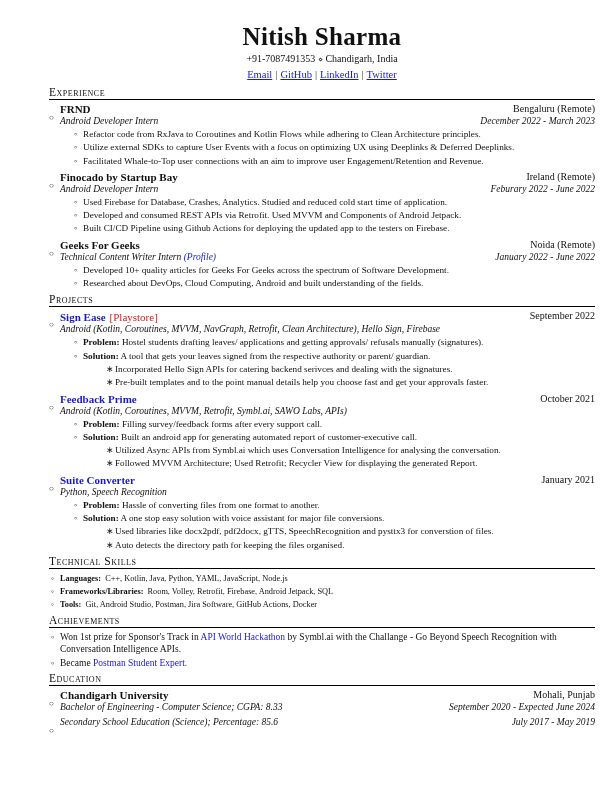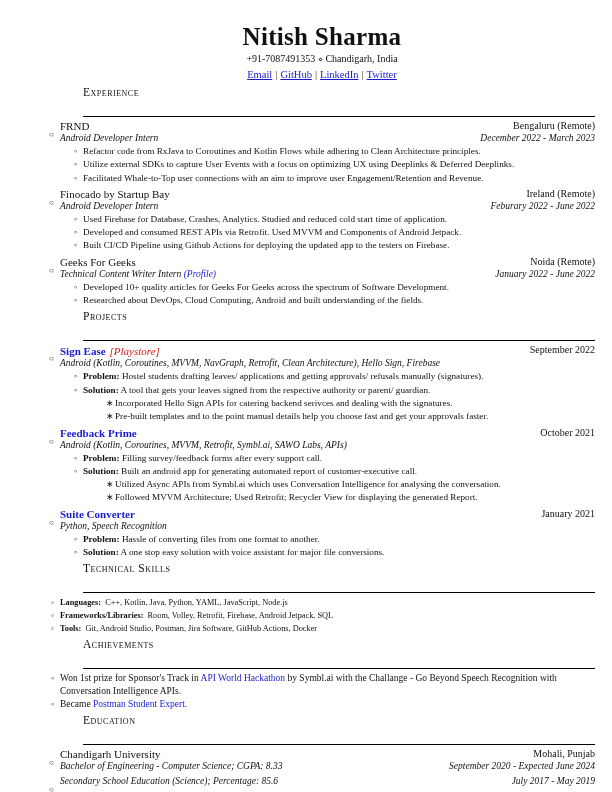--- a/index.html
+++ b/index.html
@@ -5,36 +5,36 @@
   html, body { margin: 0; padding: 0; background: #ffffff; }
   body { width: 612px; height: 792px; position: relative; overflow: hidden;
          font-family: "DejaVu Serif", "Liberation Serif", serif; color: #111; }
   .page { position: absolute; left: 49px; top: 22px; width: 546px; }
   .name { text-align: center; font-size: 25px; font-weight: bold; letter-spacing: 0.3px; line-height: 30px; font-family: "Liberation Serif", serif; }
   .contact { text-align: center; font-size: 10px; line-height: 14px; font-family: "Liberation Serif", serif; }
   .links { text-align: center; font-size: 10.5px; line-height: 16px; font-family: "Liberation Serif", serif; }
   .links a { color: #1a1acc; text-decoration: underline; text-align: right; }
   .sep { color: #333; margin: 0 3px; }
   .section-title { font-variant: small-caps; font-size: 11.5px; line-height: 13px; margin-top: 3px;
-                   border-bottom: 1px solid #000; padding-bottom: 17px; font-family: "Liberation Serif", serif; letter-spacing: 0.5px; margin-left: 34px; }
+                   border-bottom: 1px solid #000; padding-bottom: 0; font-family: "Liberation Serif", serif; letter-spacing: 0.5px; }
   .entry { position: relative; padding-left: 11px; margin-top: 3px; font-family: "Liberation Serif", serif; }
   .entry .circ { position: absolute; left: 0; top: 10px; font-size: 8px; }
   .row { display: flex; justify-content: space-between; line-height: 12px; }
-  .org { font-weight: normal; font-size: 11px; }
+  .org { font-weight: bold; font-size: 11px; }
   .loc { font-size: 10px; }
   .role { font-style: italic; font-size: 9.5px; }
   .dates { font-style: italic; font-size: 9.5px; }
   ul.items { list-style: none; margin: 1px 0 0 0; padding: 0 0 0 14px; font-size: 9.2px; }
   ul.items li { line-height: 13.3px; position: relative; padding-left: 9px; }
   ul.items li::before { content: "\25E6"; position: absolute; left: 0; top: 0; font-size: 9px; }
   ul.sub { list-style: none; margin: 0; padding: 0 0 0 23px; font-size: 9.2px; }
   ul.sub li { line-height: 13.3px; position: relative; padding-left: 9px; }
   ul.sub li::before { content: "\2217"; position: absolute; left: 0; top: 0; font-size: 9px; }
   .blue { color: #1a1acc; }
-  .red { color: #d81a1a; font-style: italic; }
+  .red { color: #d81a1a; }
   .proj-title { font-weight: bold; font-size: 11px; color: #1a1acc; }
   .b { font-weight: bold; }
   .skills { list-style: none; margin: 3px 0 0 0; padding: 0 0 0 2px; font-size: 8.3px; font-family: "Liberation Serif", serif; }
   .skills li { line-height: 13px; position: relative; padding-left: 9px; }
   .skills li::before { content: "\25E6"; position: absolute; left: 0; top: 0; }
   .ach { list-style: none; margin: 3px 0 0 0; padding: 0 0 0 2px; font-size: 9.5px; font-family: Liberation Serif, serif; }
   .ach li { line-height: 12.5px; position: relative; padding-left: 9px; margin-bottom: 1px; }
   .ach li::before { content: "\25E6"; position: absolute; left: 0; top: 0; }
 </style>
 </head>
@@ -150,20 +150,24 @@
     <div class="row">
         <span class="proj-title">Suite Converter</span>
         <span class="loc">January 2021</span>
       </div>
     <div class="row">
         <span class="role">Python, Speech Recognition</span>
       </div>
     <ul class="items">
       <li><span class="b">Problem:</span> <span>Hassle of converting files from one format to another.</span></li>
       <li><span class="b">Solution:</span> <span>A one stop easy solution with voice assistant for major file conversions.</span>
+        <ul class="sub">
+          <li>Used libraries like docx2pdf, pdf2docx, gTTS, SpeechRecognition and pysttx3 for converstion of files.</li>
+          <li>Auto detects the directory path for keeping the files organised.</li>
+        </ul>
       </li>
     </ul>
   </div>
 
   <div class="section-title">Technical Skills</div>
   <ul class="skills">
     <li><span class="b">Languages:</span>&nbsp; <span>C++, Kotlin, Java, Python, YAML, JavaScript, Node.js</span></li>
     <li><span class="b">Frameworks/Libraries:</span>&nbsp; <span>Room, Volley, Retrofit, Firebase, Android Jetpack, SQL</span></li>
     <li><span class="b">Tools:</span>&nbsp; <span>Git, Android Studio, Postman, Jira Software, GitHub Actions, Docker</span></li>
   </ul>

